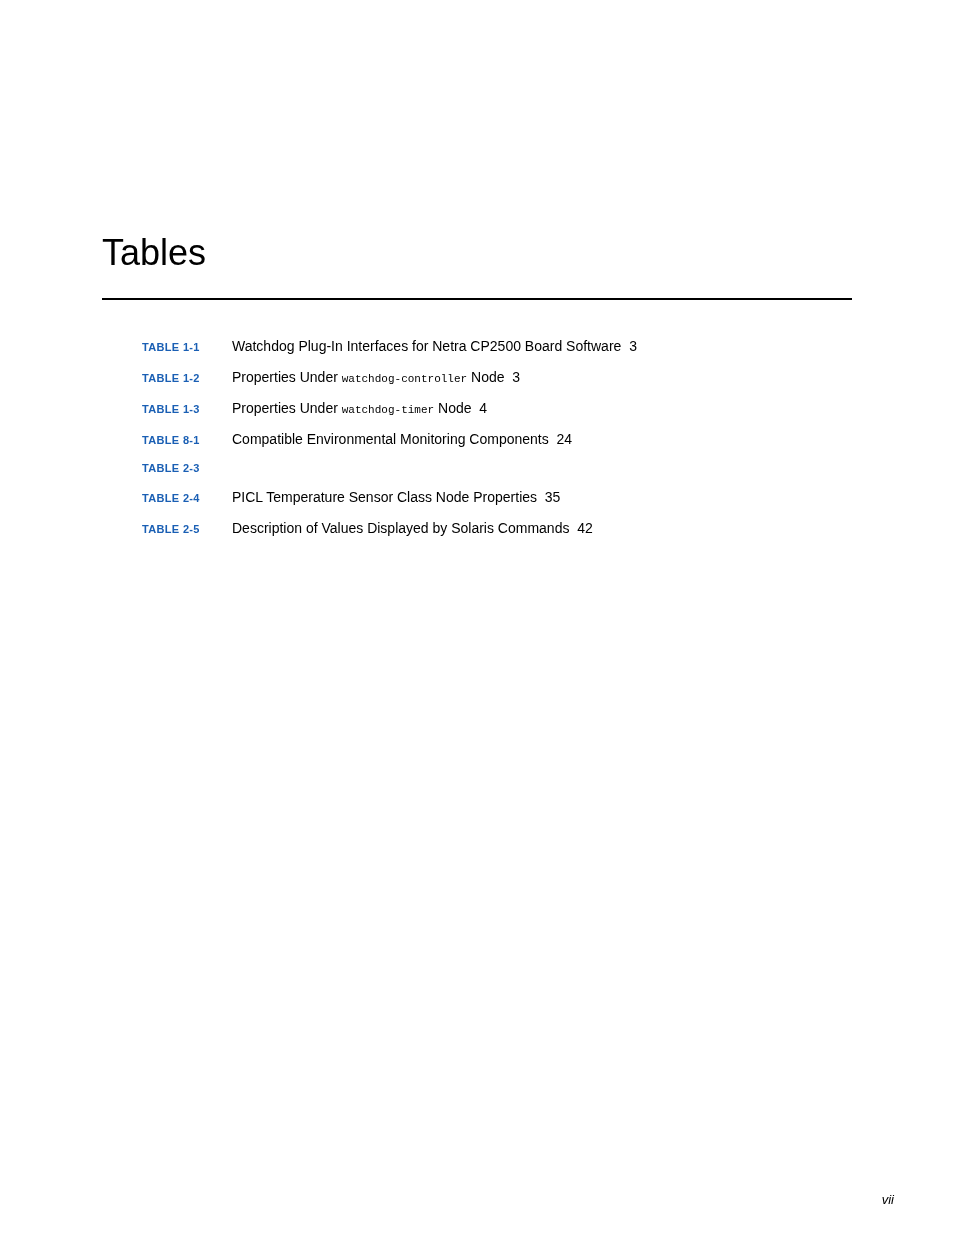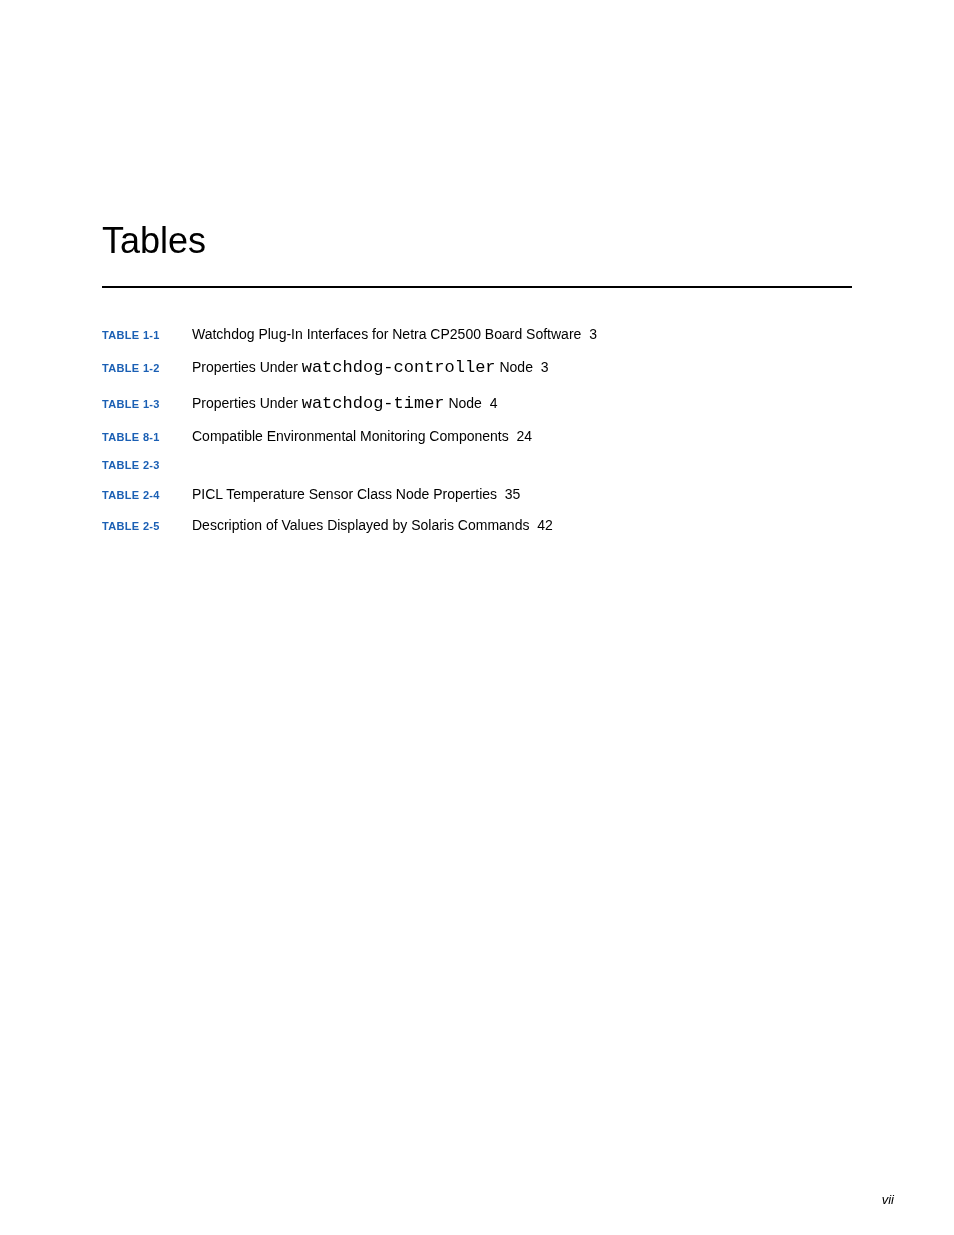--- a/index.html
+++ b/index.html
@@ -15,21 +15,21 @@
       color: #000000;
       width: 954px;
       min-height: 1235px;
       position: relative;
     }
 
     .page-container {
       width: 954px;
       min-height: 1235px;
       background: #ffffff;
-      padding: 0;
+      padding: 12px;
       position: relative;
     }
 
     .content-area {
       margin: 0 auto;
       max-width: 750px;
       padding-top: 220px;
       padding-bottom: 80px;
     }
 
@@ -42,20 +42,21 @@
     }
 
     .divider {
       border: none;
       border-top: 2px solid #000000;
       margin-bottom: 36px;
     }
 
     .toc-list {
       list-style: none;
+      margin-left: 40px;
     }
 
     .toc-item {
       display: flex;
       flex-direction: row;
       align-items: baseline;
       margin-bottom: 10px;
       font-size: 14px;
       line-height: 1.5;
     }
@@ -70,21 +71,21 @@
     }
 
     .toc-text {
       color: #000000;
       font-size: 14px;
       flex: 1;
     }
 
     .toc-text code {
       font-family: 'Courier New', Courier, monospace;
-      font-size: 17px;
+      font-size: 11px;
       color: #000000;
     }
 
     .page-number-footer {
       position: absolute;
       bottom: 28px;
       right: 60px;
       font-size: 13px;
       font-style: italic;
       color: #000000;

